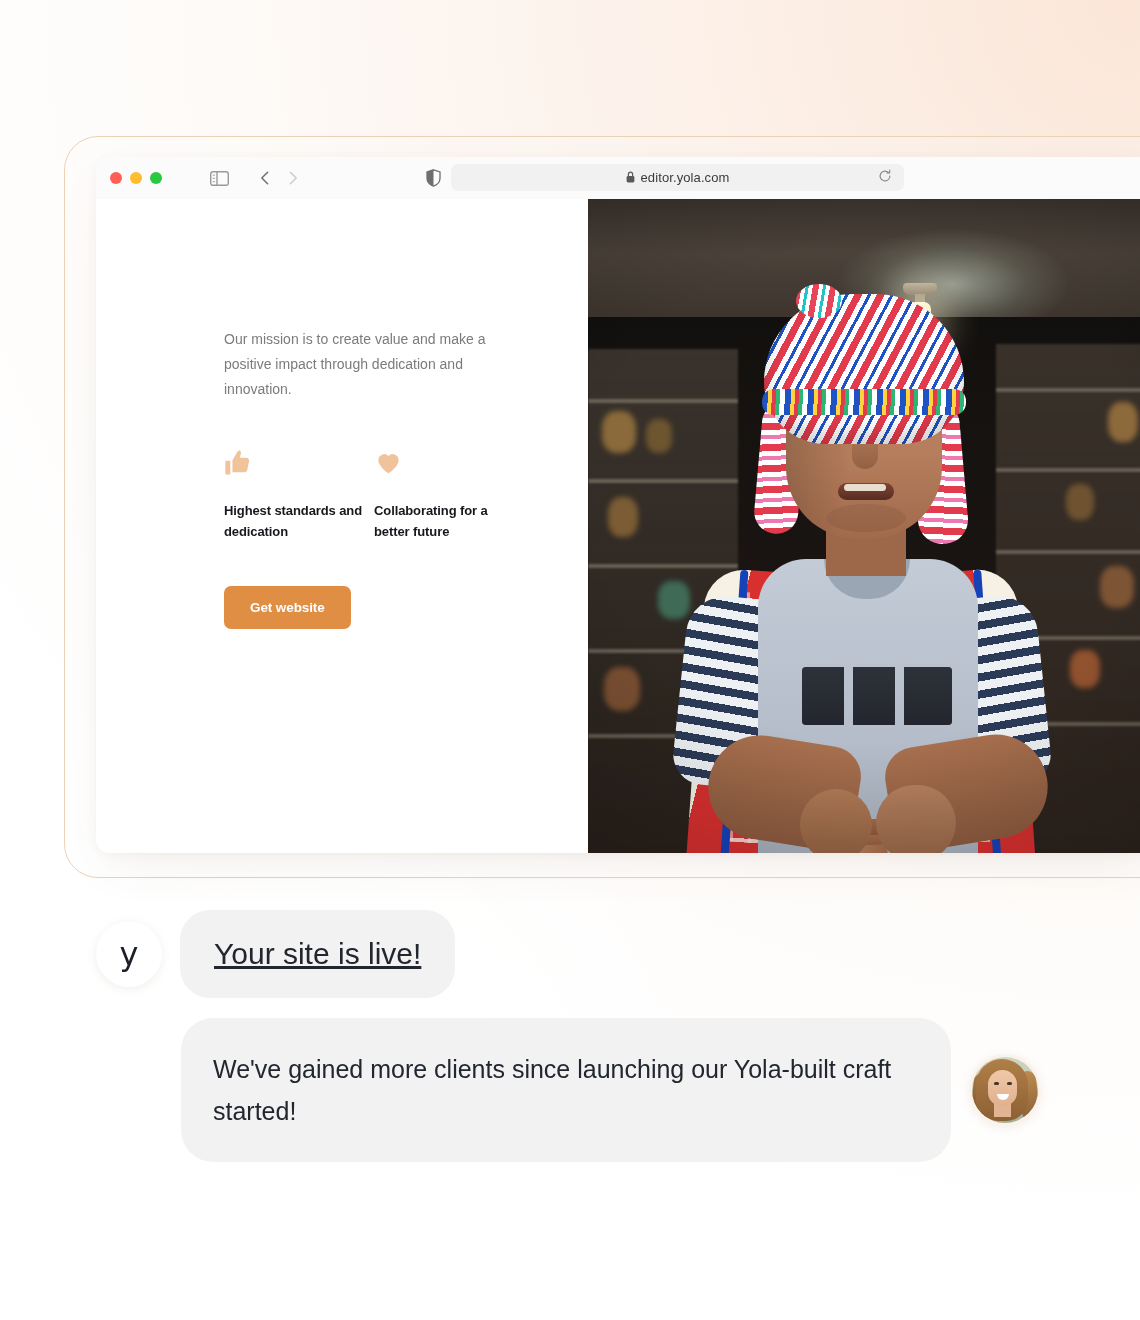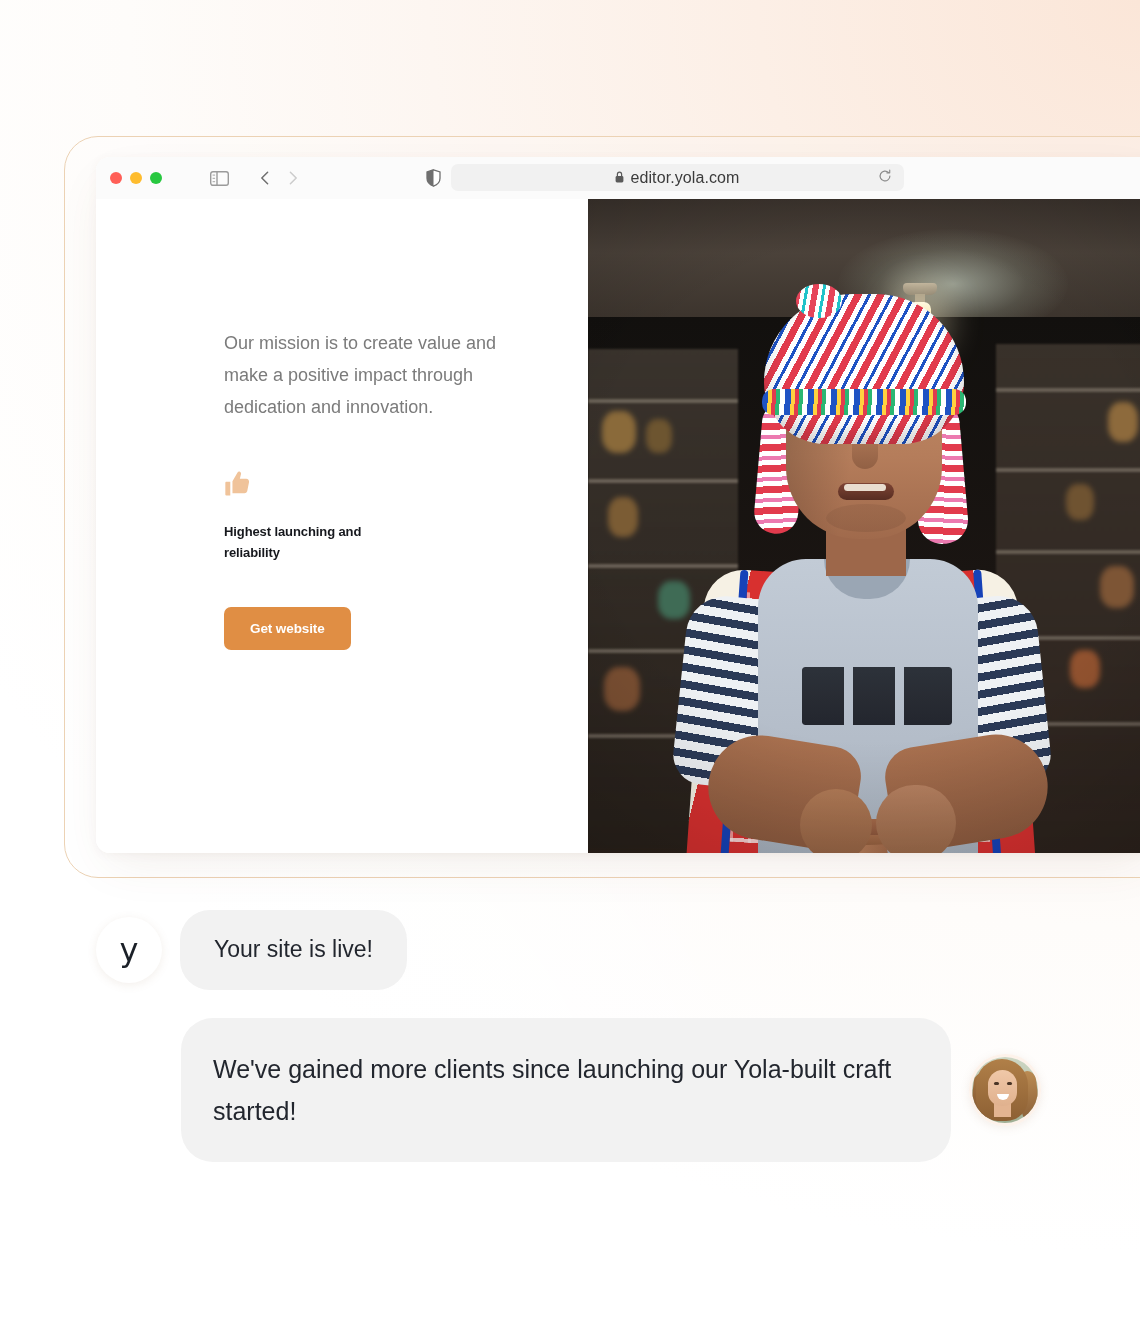--- a/index.html
+++ b/index.html
@@ -48,33 +48,33 @@
   #nav-btns{display:flex;align-items:center;gap:8px;margin-left:26px;}
   .chev{width:20px;height:20px;}
 
   #shield-btn{position:absolute;left:330px;top:50%;transform:translateY(-50%);}
 
   #urlbar{
     position:absolute;left:355px;top:7px;width:453px;height:27px;
     background:#f1f1f1;border-radius:7px;
     display:flex;align-items:center;justify-content:center;gap:6px;
   }
-  #url-text{font-size:16px;color:#3b3b3b;letter-spacing:.1px;}
+  #url-text{font-size:13px;color:#3b3b3b;letter-spacing:.1px;}
   #reload-btn{position:absolute;right:12px;top:50%;transform:translateY(-50%);color:#8a8a8a;}
 
   
   #page{position:absolute;left:0;top:42px;right:0;bottom:0;display:flex;background:#fff;}
   #hero-left{width:492px;flex:0 0 492px;position:relative;background:#fff;}
   #hero-inner{position:absolute;left:128px;top:128px;width:300px;}
   #hero-title{
     font-size:33px;line-height:1.09;font-weight:800;color:#16181d;
     letter-spacing:-0.6px;margin:0 0 24px 0;
   }
   #hero-sub{
-    font-size:18px;line-height:1.78;color:#7b7b7b;margin:0;width:280px;
+    font-size:14px;line-height:1.78;color:#7b7b7b;margin:0;width:280px;
   }
   #features{display:flex;margin-top:46px;}
   .feature{width:162px;}
   .feature .ficon{height:30px;margin-bottom:22px;display:block;color:#f0c39a;}
   .feature .flabel{
     font-size:13px;line-height:1.62;font-weight:700;color:#16181d;letter-spacing:-0.1px;
   }
   #cta{
     margin-top:44px;display:inline-block;border:0;cursor:pointer;
     background:#e08e44;color:#fff;font-weight:700;font-size:13.5px;
@@ -194,21 +194,21 @@
   #chat{position:absolute;left:0;top:900px;width:100%;}
   #row1{position:absolute;left:96px;top:10px;display:flex;align-items:center;}
   #yola-avatar{
     width:66px;height:66px;border-radius:50%;background:#fff;flex:0 0 66px;
     display:flex;align-items:center;justify-content:center;
     box-shadow:0 2px 10px rgba(160,120,90,.12);
   }
   #yola-mark{font-size:32px;color:#1b2028;font-weight:400;line-height:1;
     font-family:"DejaVu Sans",sans-serif;}
   .bubble{background:#f2f2f2;border-radius:30px;color:#22262e;}
-  #bubble1{margin-left:18px;padding:26px 34px;font-size:23px;line-height:1.2;}
+  #bubble1{margin-left:18px;padding:26px 34px;font-size:30px;line-height:1.2;text-decoration:underline;}
   #row2{position:absolute;left:181px;top:118px;display:flex;align-items:center;}
   #bubble2{width:706px;padding:30px 32px;font-size:25px;line-height:1.68;border-radius:32px;}
   #client-avatar{
     width:66px;height:66px;border-radius:50%;margin-left:18px;flex:0 0 66px;
     overflow:hidden;position:relative;border:3px solid #fdf2ea;
     box-shadow:0 2px 10px rgba(160,120,90,.13);
   }
   #ca-bg{position:absolute;inset:0;background:linear-gradient(180deg,#cdd6c3 0%,#b9c4ad 55%,#9fae93 100%);}
   #ca-hair{position:absolute;left:4px;top:2px;width:52px;height:62px;border-radius:26px 26px 22px 22px;
     background:linear-gradient(180deg,#b07f48,#8d6034);}
@@ -294,21 +294,29 @@
         <p id="hero-sub">Our mission is to create value and make a positive impact through dedication and innovation.</p>
 
         <div id="features">
           <div class="feature">
             <span class="ficon">
               <svg width="29" height="29" viewBox="0 0 24 24" fill="currentColor">
                 <path d="M2 10.5h3.2V22H2a.9.9 0 0 1-.9-.9v-9.7c0-.5.4-.9.9-.9z"></path>
                 <path d="M7 10.2l4.2-7.4c.4-.7 1.3-1 2-.6.7.4 1.1 1.2.9 2l-1 3.9h5.3c1.5 0 2.6 1.4 2.3 2.9l-1.5 7.4A2.4 2.4 0 0 1 16.9 20H7z"></path>
               </svg>
             </span>
-            <div class="flabel">Highest launching and reliability</div>
+            <div class="flabel">Highest standards and dedication</div>
+          </div>
+          <div class="feature">
+            <span class="ficon">
+              <svg width="29" height="29" viewBox="0 0 24 24" fill="currentColor">
+                <path d="M12 21s-8.4-5.2-8.4-11a4.9 4.9 0 0 1 8.4-3.4A4.9 4.9 0 0 1 20.4 10c0 5.8-8.4 11-8.4 11z"></path>
+              </svg>
+            </span>
+            <div class="flabel">Collaborating for a better future</div>
           </div>
         </div>
 
         <button id="cta">Get website</button>
       </div>
     </div>
 
     <div id="hero-photo">
       <div class="ph" id="ceil"></div>
       <div class="ph" id="ceil-glow"></div>

